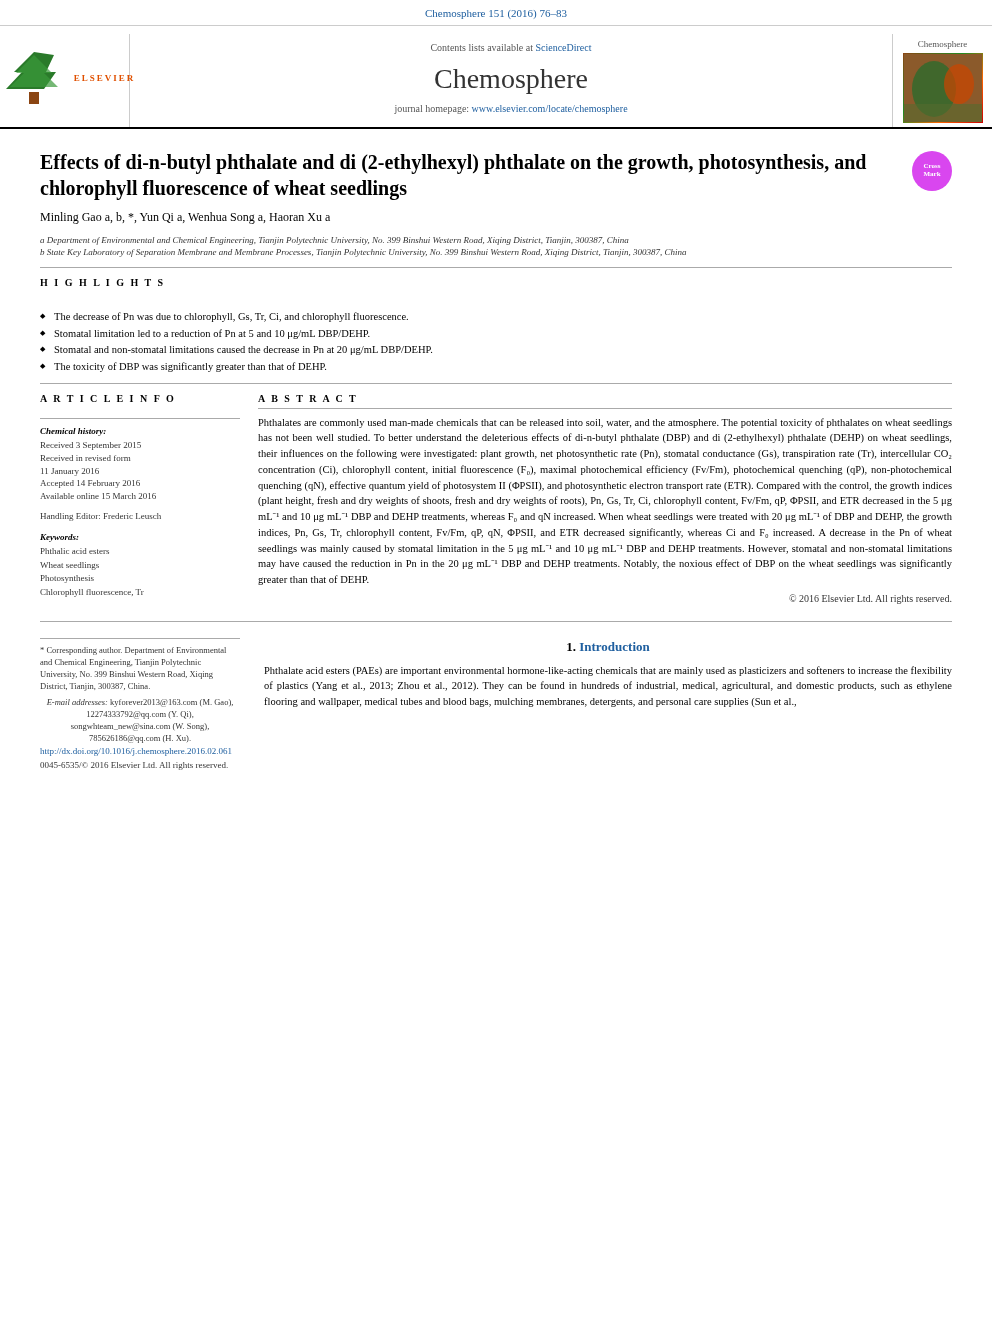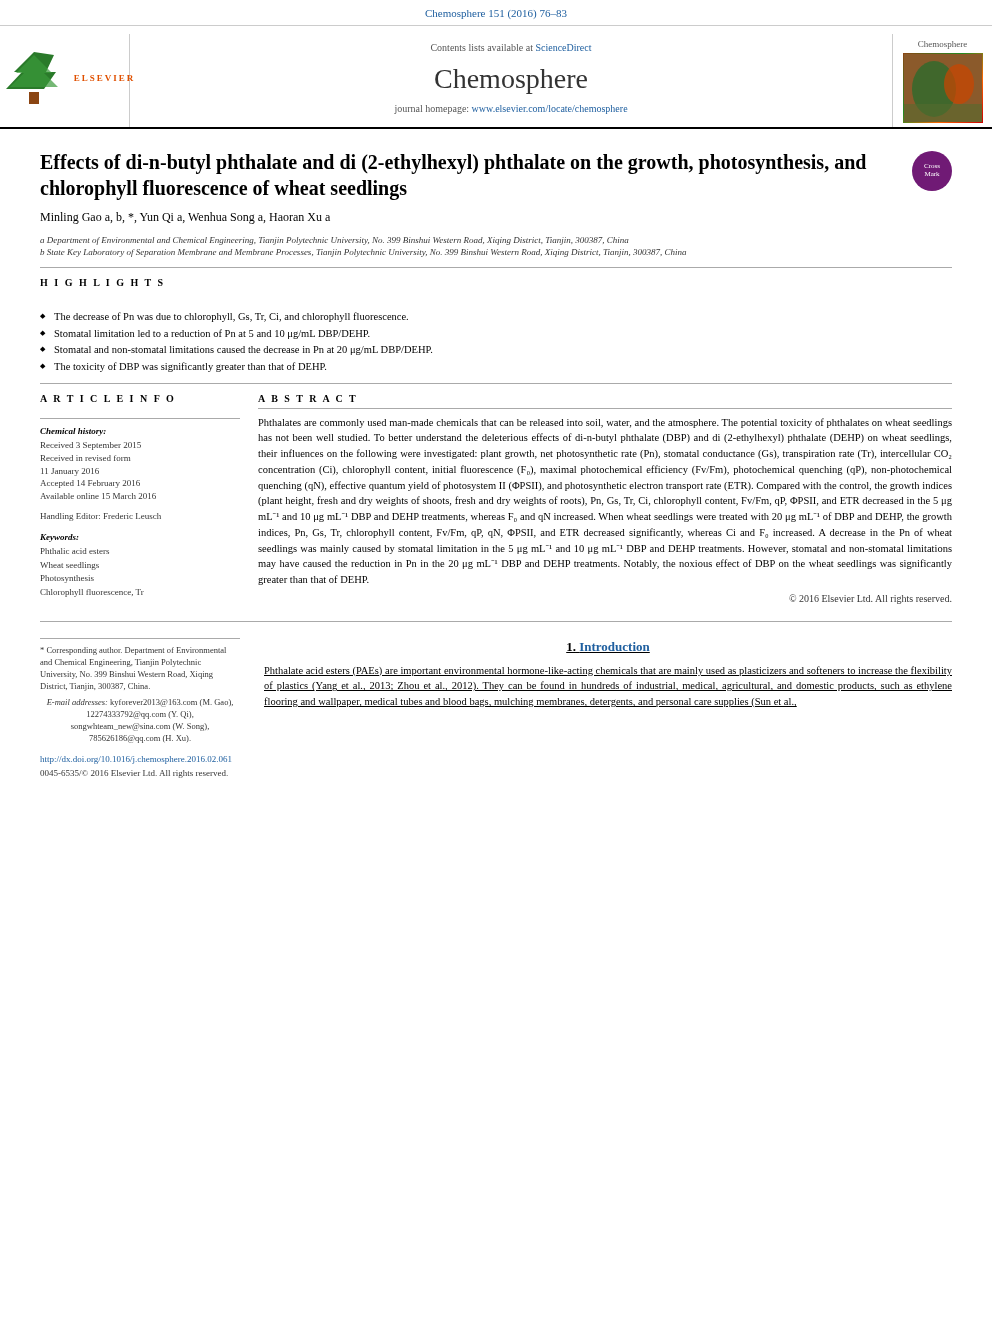--- a/index.html
+++ b/index.html
@@ -128,27 +128,27 @@
       width: 40px;
       height: 40px;
       margin-left: 10px;
       margin-top: 2px;
       flex-shrink: 0;
     }
     .crossmark-circle {
       width: 40px;
       height: 40px;
       border-radius: 50%;
-      background: #701a75;
+      background: #d946ef;
       display: flex;
       align-items: center;
       justify-content: center;
       color: #fff;
       font-size: 9px;
-      font-weight: normal;
+      font-weight: bold;
       text-align: center;
       line-height: 1.1;
     }
     
     .authors {
       font-size: 12px;
       margin-bottom: 8px;
       color: #000000;
     }
     .affiliations {
@@ -263,33 +263,31 @@
       margin-top: 16px;
       display: flex;
       gap: 24px;
     }
     .intro-left {
       width: 200px;
       flex-shrink: 0;
     }
     .intro-right {
       flex: 1;
-      text-decoration: underline;
     }
     .footnote-area {
       font-size: 8.5px;
       color: #333;
       border-top: 1px solid #aaa;
       padding-top: 6px;
       line-height: 1.4;
     }
     .doi-line {
       font-size: 9px;
       color: #2060a0;
-      margin-top: 8px;
     }
     .issn-line {
       font-size: 9px;
       color: #333;
       margin-top: 2px;
     }
     .section-number {
       font-size: 13px;
       font-weight: bold;
       text-align: center;

